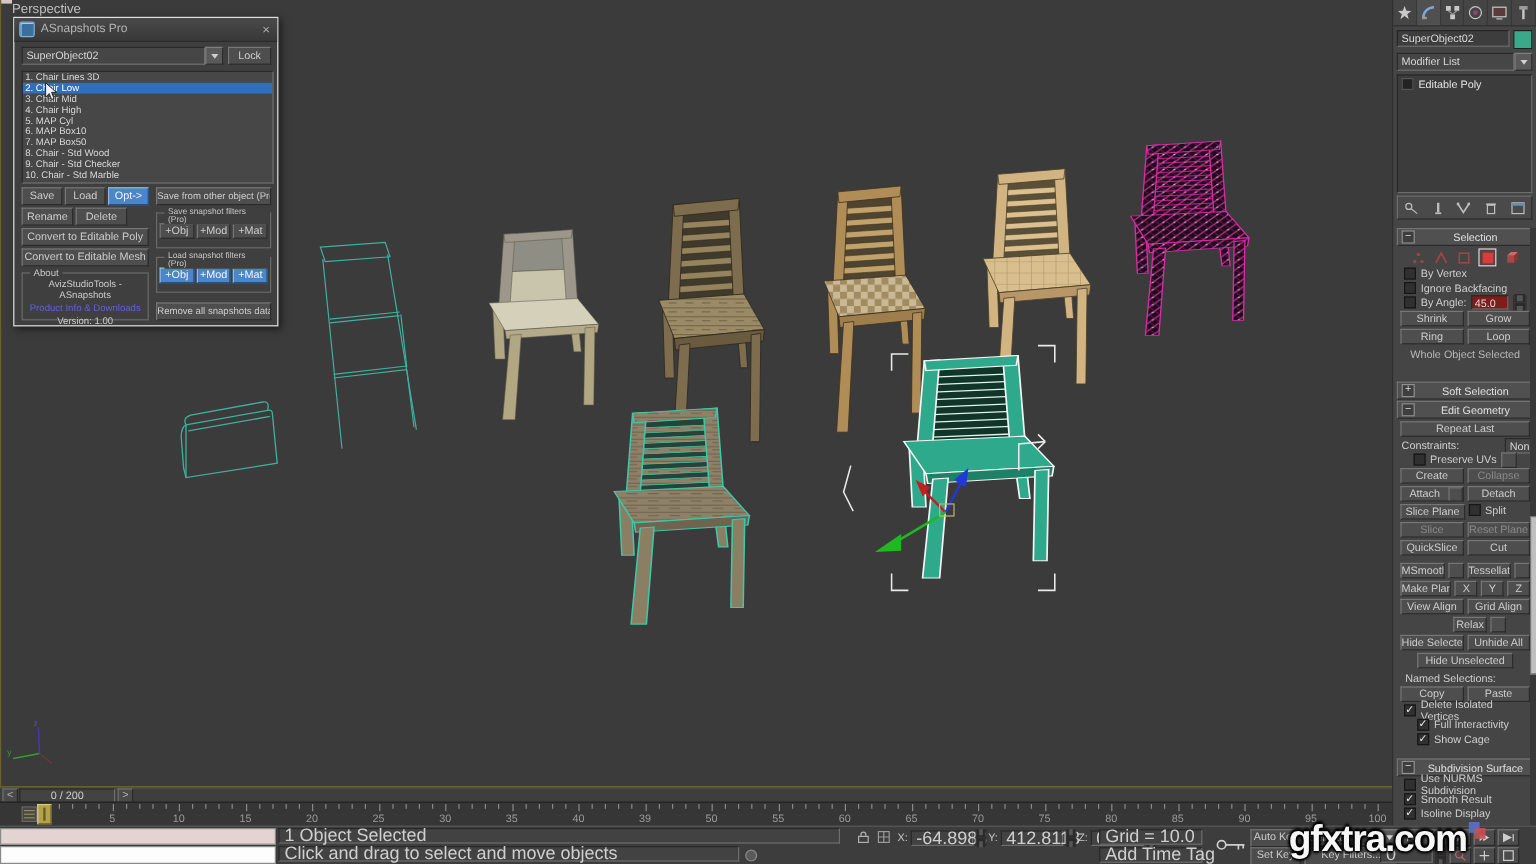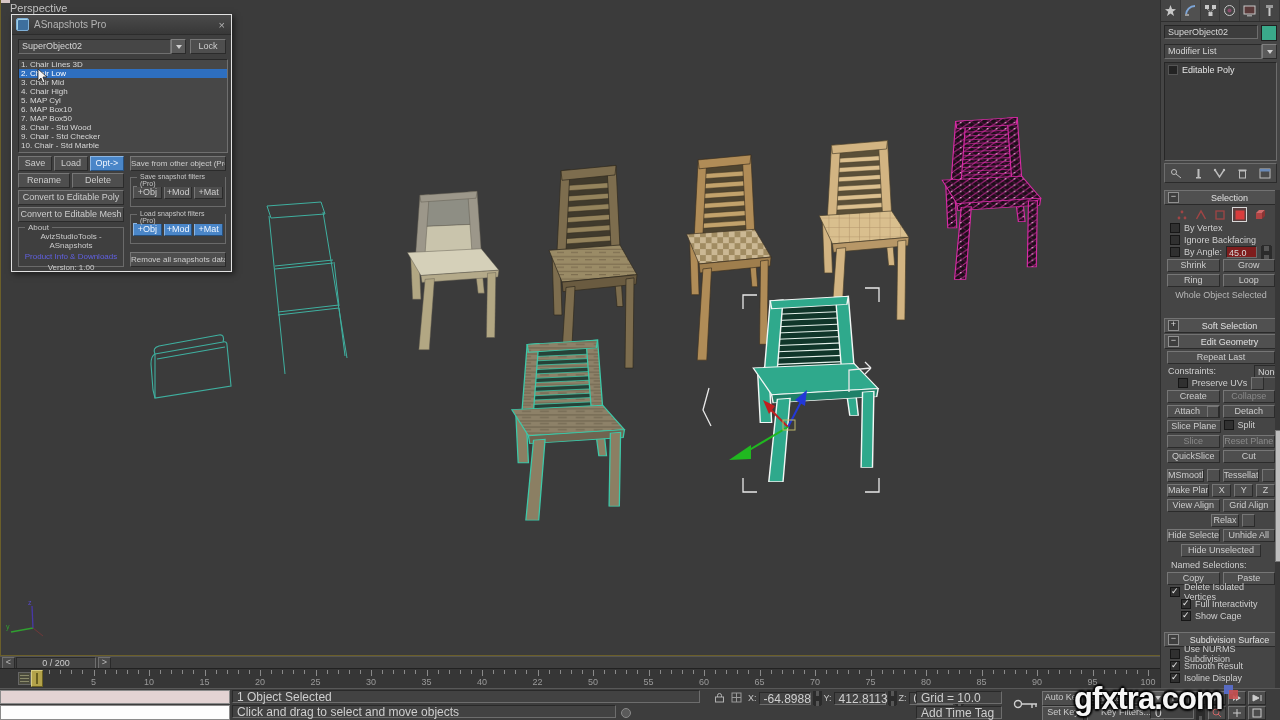--- a/index.html
+++ b/index.html
@@ -97,21 +97,21 @@
   #time-slider{position:absolute;left:31px;top:1px;width:12px;height:17px;background:#b3a24a;
                border:1px solid;border-color:#d8cc80 #6a5f20 #6a5f20 #d8cc80;box-sizing:border-box;}
   #time-slider div{margin:2px auto;width:2px;height:11px;background:#6a5f20;}
   #ruler-icon{position:absolute;left:18px;top:3px;width:11px;height:11px;border:1px solid #666;background:#4a4a3c;}
   #ruler-icon div{margin:2px 1px;height:1px;background:#8a8a6a;}
   
   #statusbar{position:absolute;left:0;top:688px;width:1280px;height:32px;background:#3d3d3d;border-top:1px solid #585858;}
   #listener-pink{position:absolute;left:0;top:1px;width:230px;height:14px;background:#e3d3d3;border:1px solid #8a8a8a;box-sizing:border-box;}
   #listener-white{position:absolute;left:0;top:16px;width:230px;height:15px;background:#fdfdfd;border:1px solid #8a8a8a;box-sizing:border-box;}
   .stat-field{position:absolute;background:#424242;border:1px solid;border-color:#292929 #6d6d6d #6d6d6d #292929;
-              color:#cfcfcf;padding:1px 4px;height:13px;box-sizing:border-box;line-height:10px;font-size:12px;white-space:nowrap;}
+              color:#cfcfcf;padding:1px 4px;height:13px;box-sizing:border-box;line-height:10px;font-size:15px;white-space:nowrap;}
   .coord{display:flex;align-items:center;gap:2px;position:absolute;color:#c8c8c8;}
   .coord .cf{width:52px;}
   .mini-spin{display:flex;flex-direction:column;}
   .mini-spin div{width:7px;height:5px;background:#565656;border:1px solid #2b2b2b;display:flex;align-items:center;justify-content:center;}
   .sb-btn{position:absolute;background:#4c4c4c;border:1px solid;border-color:#747474 #2a2a2a #2a2a2a #747474;
           color:#ccc;text-align:center;height:15px;line-height:11px;box-sizing:border-box;font-size:9px;}
   .nav-btn{position:absolute;width:18px;height:14px;background:#4c4c4c;border:1px solid;
            border-color:#747474 #2a2a2a #2a2a2a #747474;box-sizing:border-box;display:flex;align-items:center;justify-content:center;}
   
   #watermark{position:absolute;left:1074px;top:682px;z-index:100;display:flex;align-items:flex-start;}
@@ -388,21 +388,21 @@
           <div class="snap-item">8. Chair - Std Wood</div>
           <div class="snap-item">9. Chair - Std Checker</div>
           <div class="snap-item">10. Chair - Std Marble</div>
         </div>
 
       <div style="position:absolute;left:6px;top:141px;width:106px;display:flex;gap:2px;">
         <div class="btn" style="flex:1;">Save</div>
         <div class="btn" style="flex:1;">Load</div>
         <div class="btn blue" style="flex:1;">Opt-&gt;</div>
       </div>
-      <div style="position:absolute;left:6px;top:158px;width:106px;display:flex;gap:2px;align-items:center;">
+      <div style="position:absolute;left:6px;top:158px;width:88px;display:flex;gap:2px;align-items:center;">
         <div class="btn" style="flex:1;">Rename</div>
         <div class="btn" style="flex:1;">Delete</div>
       </div>
       <div class="btn" style="position:absolute;left:6px;top:175px;width:106px;">Convert to Editable Poly</div>
       <div class="btn" style="position:absolute;left:6px;top:192px;width:106px;">Convert to Editable Mesh</div>
       <div class="gbox" style="left:6px;top:212px;width:106px;height:40px;">
         <div class="gbox-label">About</div>
         <div style="text-align:center;margin-top:4px;font-size:8px;">AvizStudioTools - ASnapshots</div>
         <div class="link" style="text-align:center;margin-top:2px;font-size:8px;">Product Info &amp; Downloads</div>
         <div style="text-align:center;margin-top:2px;font-size:8px;">Version: 1.00</div>
@@ -777,21 +777,21 @@
         <div class="tick" style="left: 448.7px;"></div>
         <div class="tick" style="left: 459.8px;"></div>
         <div class="tick" style="left: 470.9px;"></div>
         <div class="tick major" style="left: 482px;"></div>
         <div class="tick-label" style="left: 482px;">40</div>
         <div class="tick" style="left: 493.1px;"></div>
         <div class="tick" style="left: 504.2px;"></div>
         <div class="tick" style="left: 515.3px;"></div>
         <div class="tick" style="left: 526.4px;"></div>
         <div class="tick major" style="left: 537.5px;"></div>
-        <div class="tick-label" style="left: 537.5px;">22</div>
+        <div class="tick-label" style="left: 537.5px;">39</div>
         <div class="tick" style="left: 548.6px;"></div>
         <div class="tick" style="left: 559.7px;"></div>
         <div class="tick" style="left: 570.8px;"></div>
         <div class="tick" style="left: 581.9px;"></div>
         <div class="tick major" style="left: 593px;"></div>
         <div class="tick-label" style="left: 593px;">50</div>
         <div class="tick" style="left: 604.1px;"></div>
         <div class="tick" style="left: 615.2px;"></div>
         <div class="tick" style="left: 626.3px;"></div>
         <div class="tick" style="left: 637.4px;"></div>

